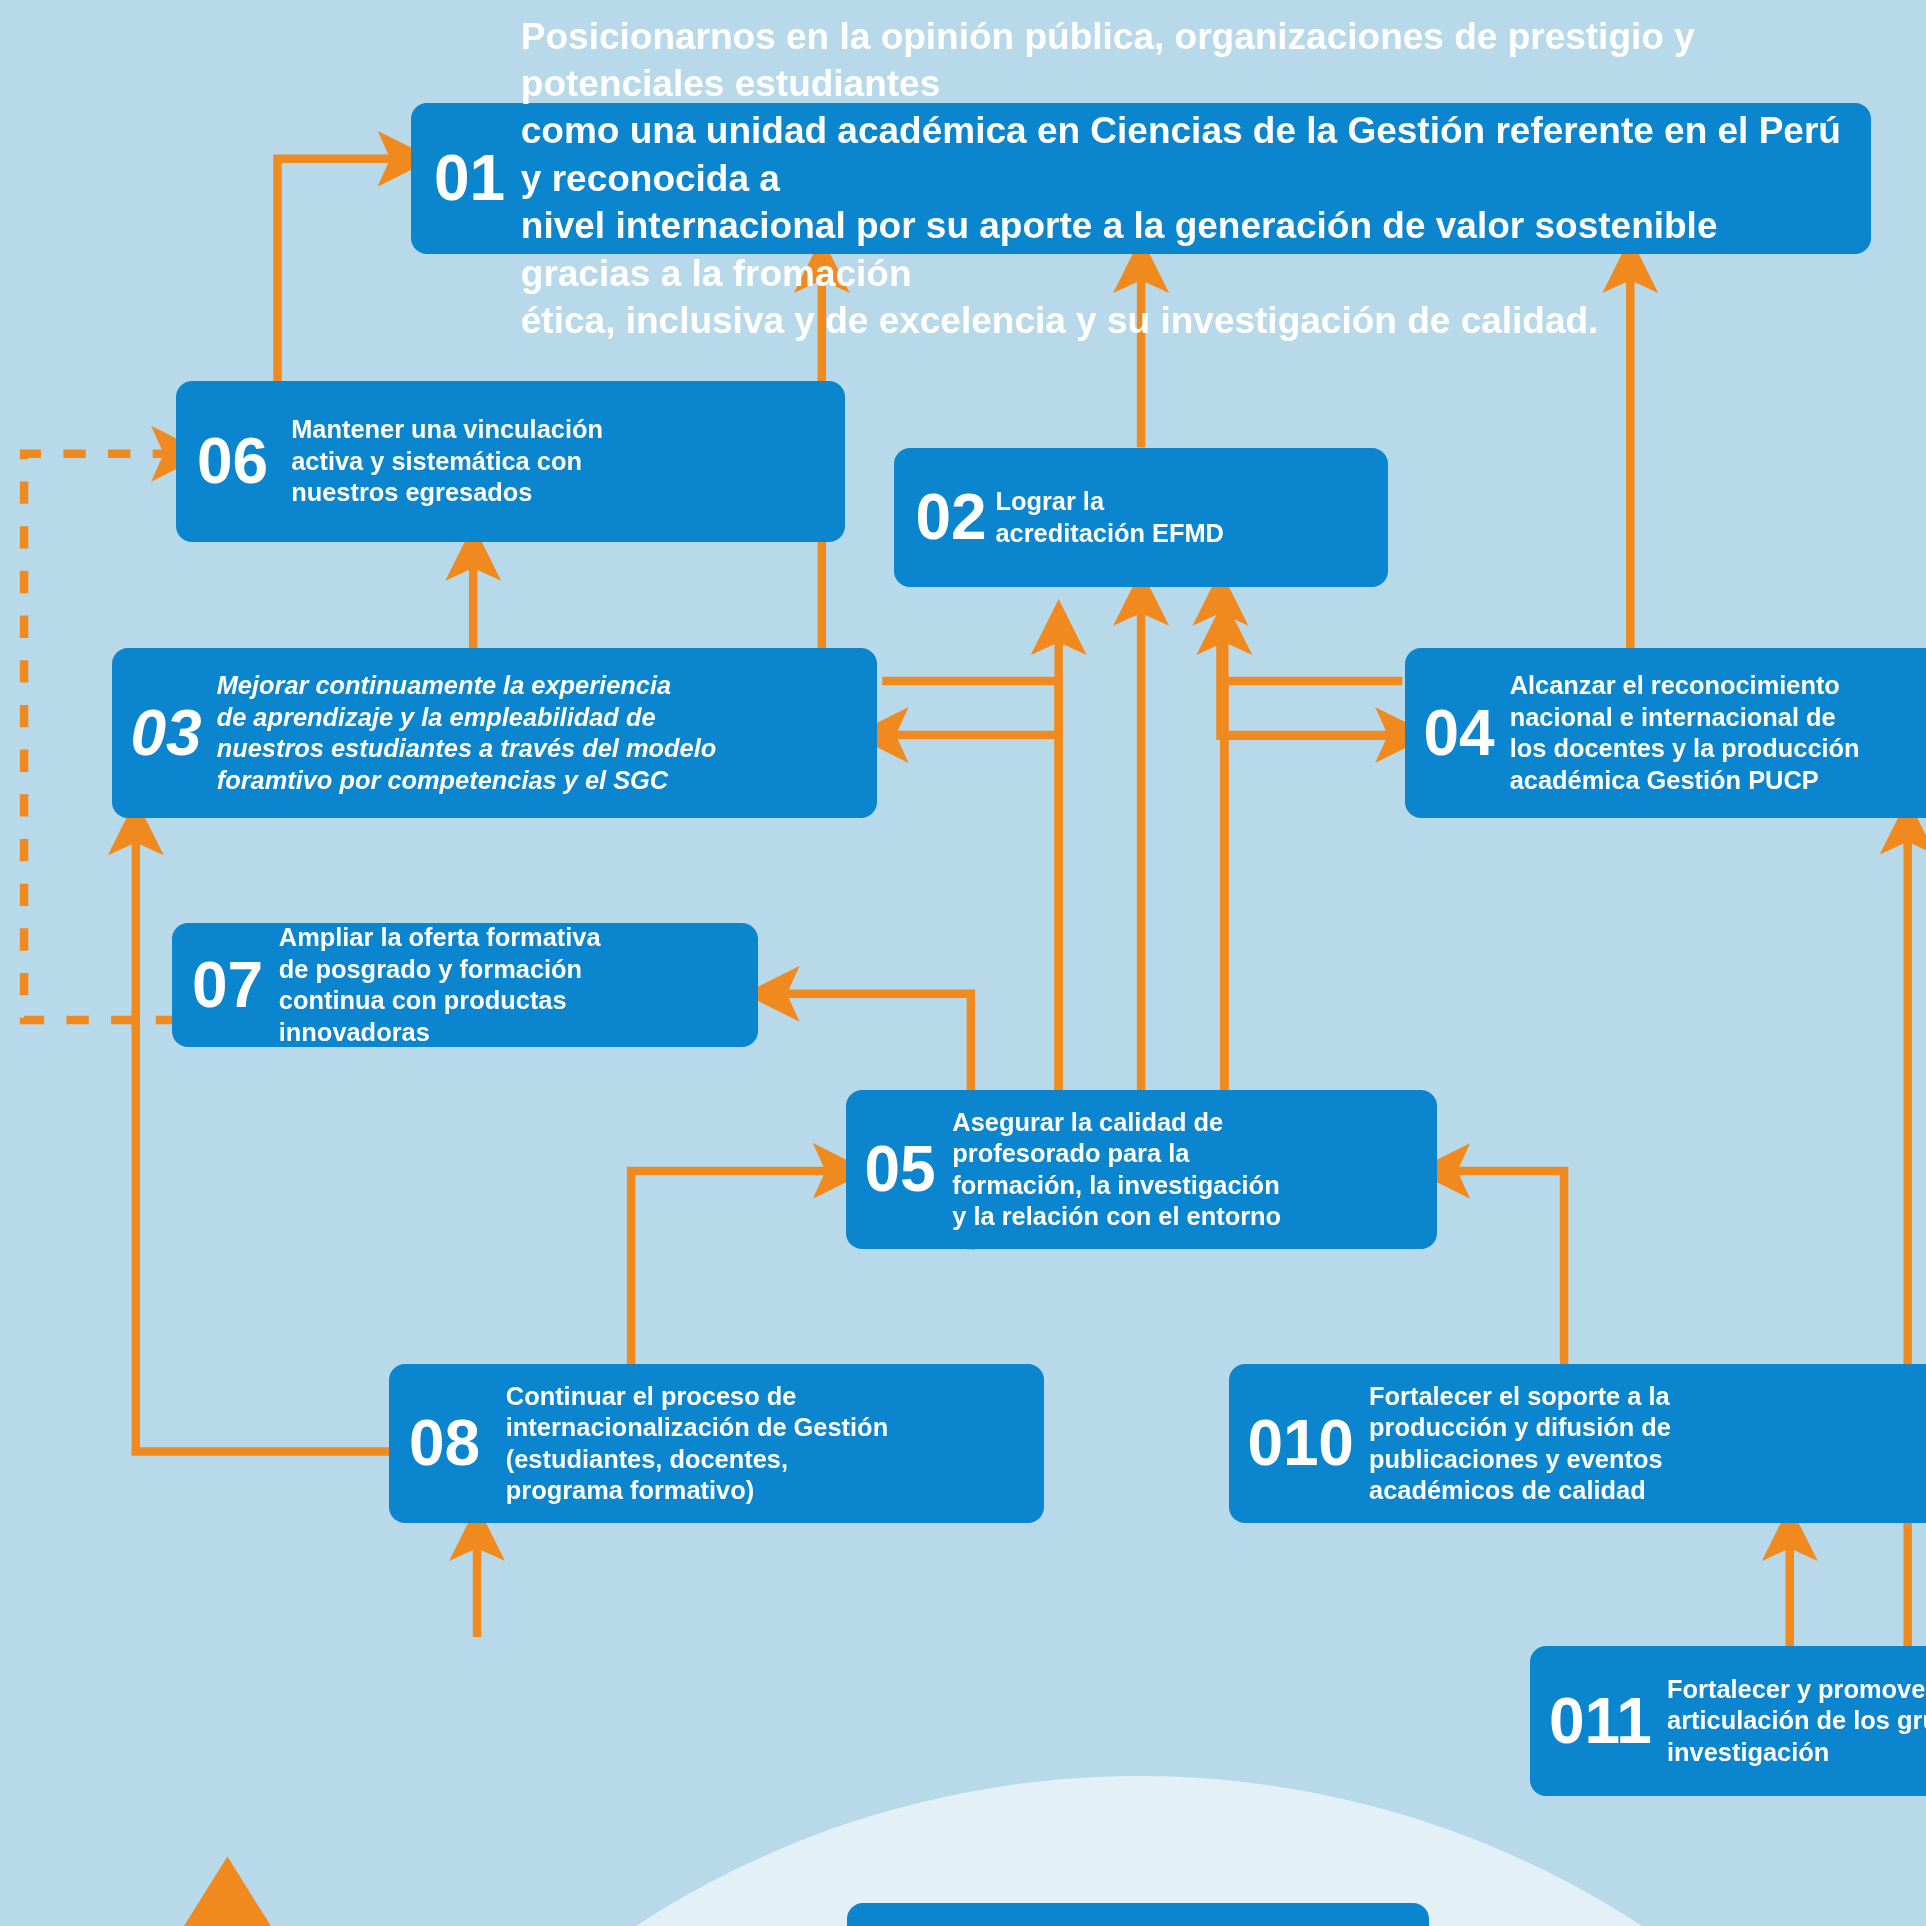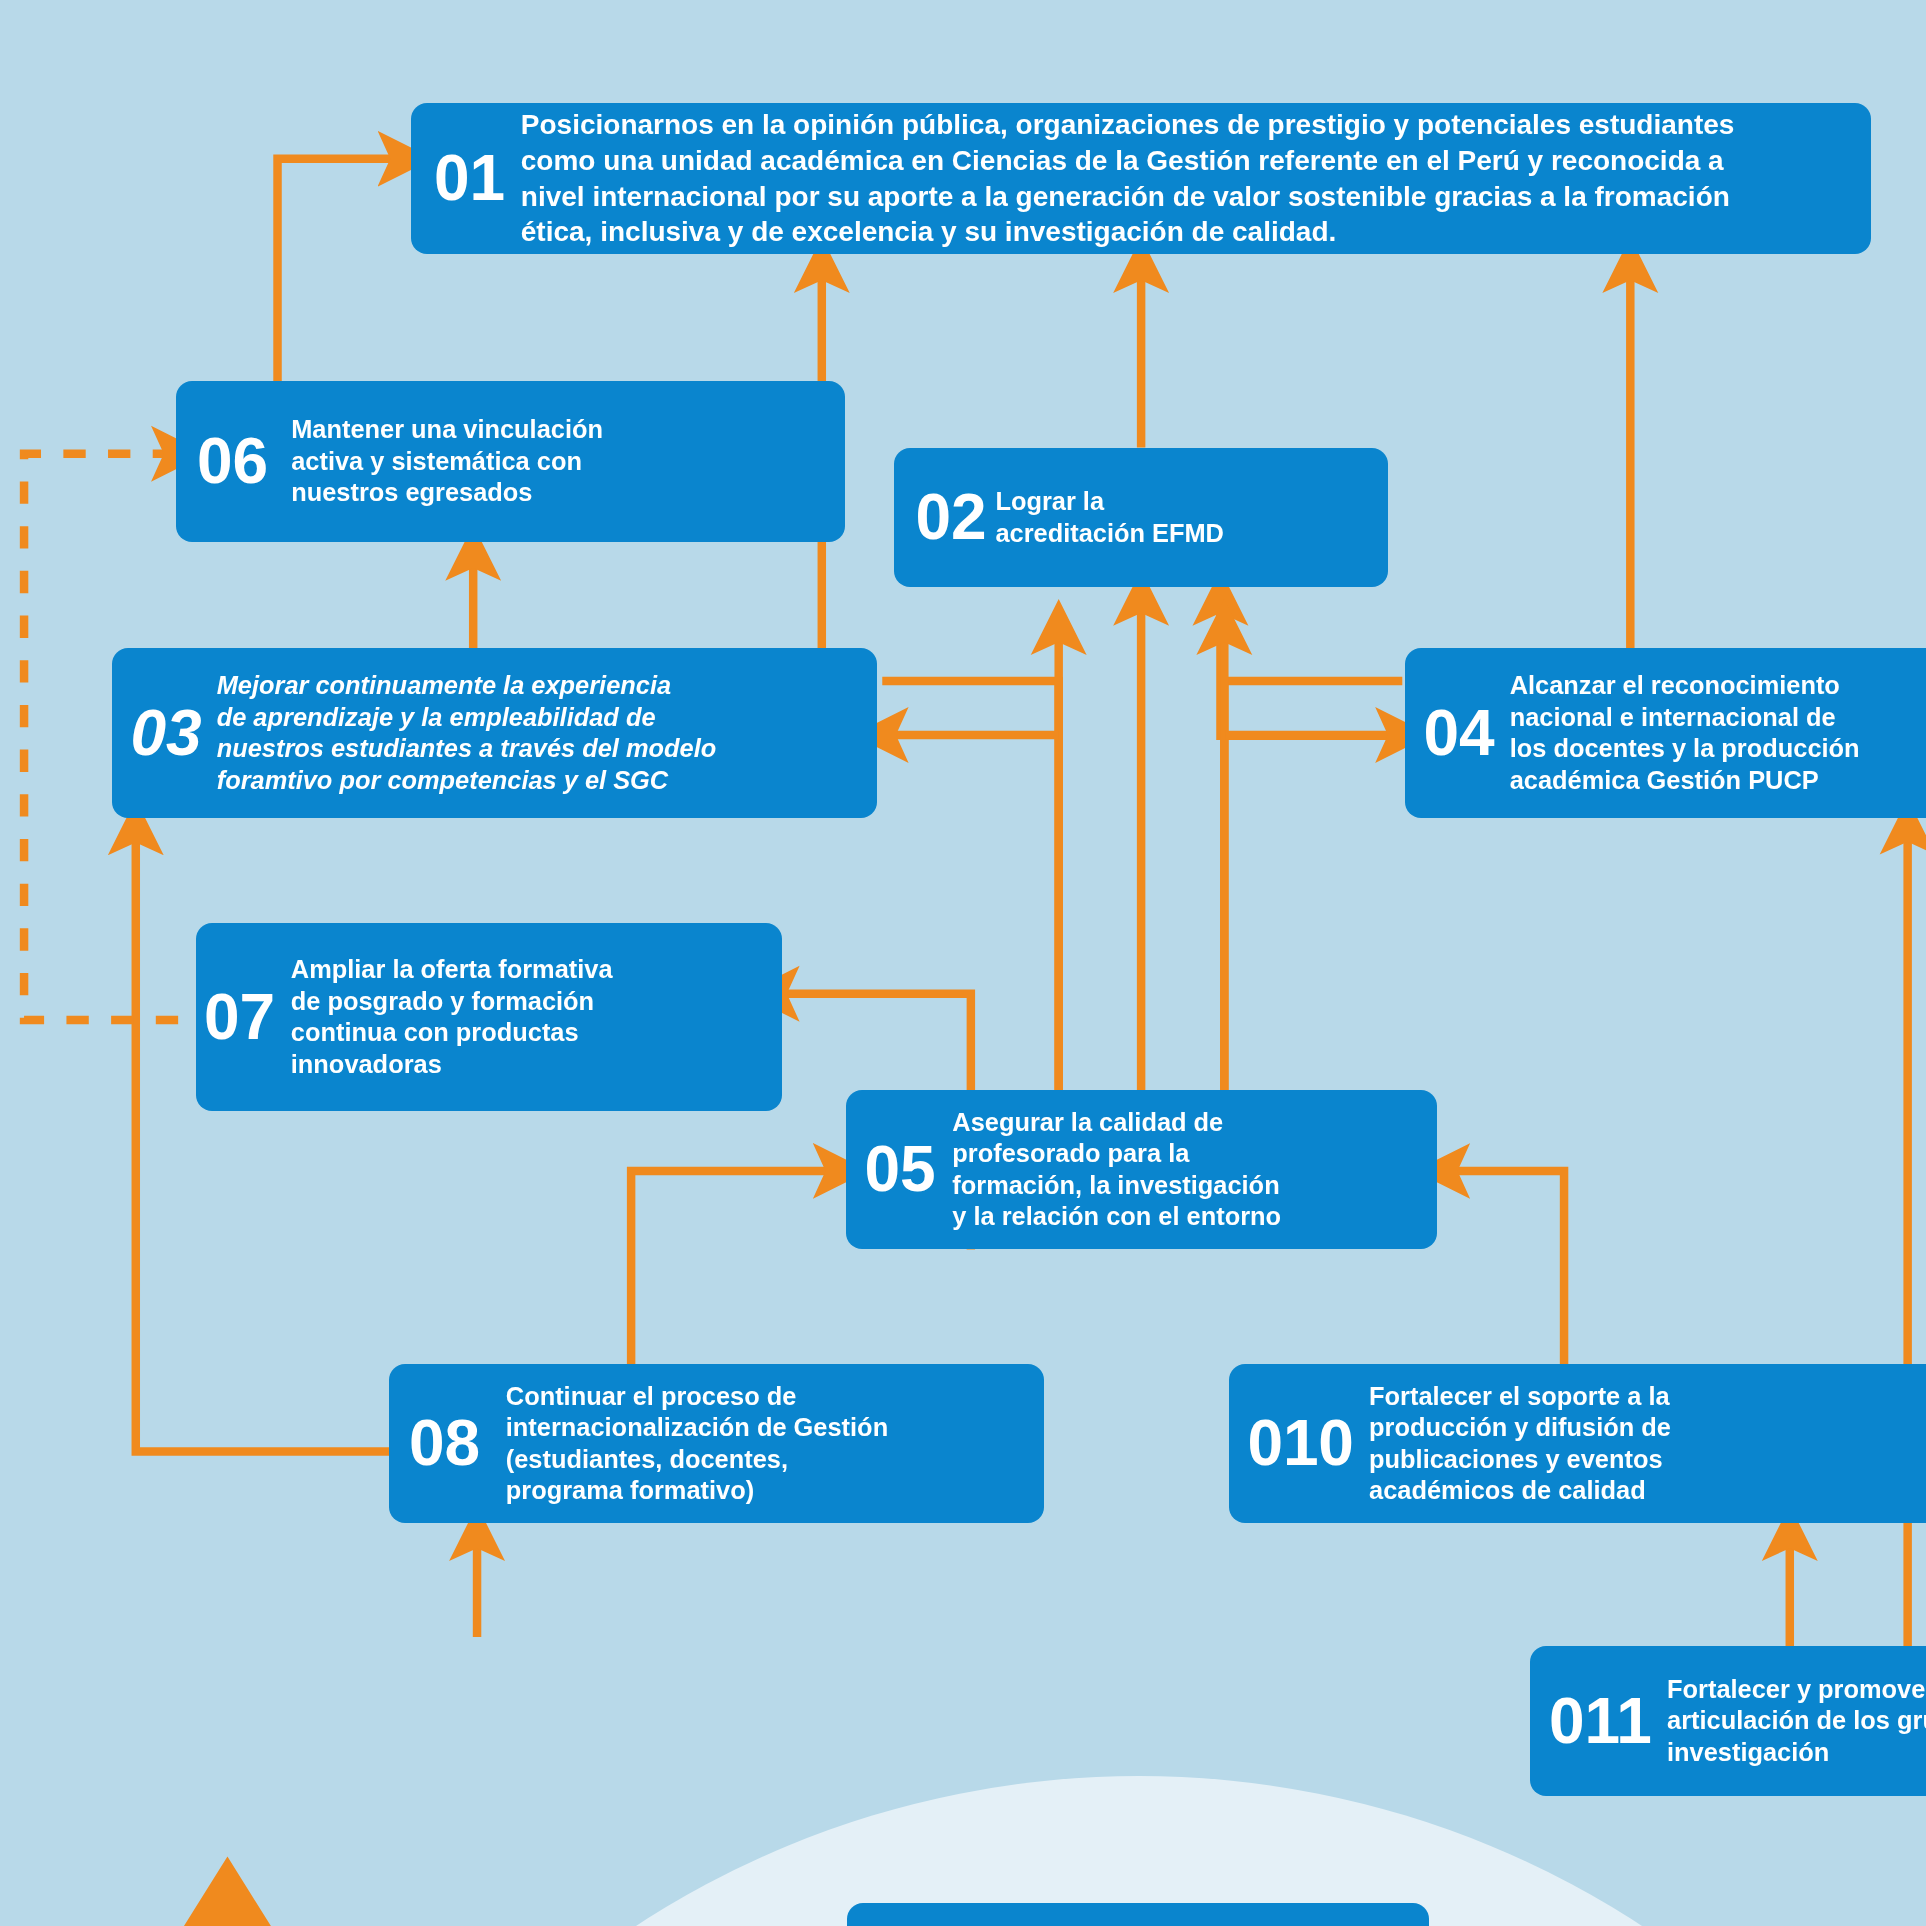--- a/index.html
+++ b/index.html
@@ -47,39 +47,39 @@
   }
   .txt{
     font-weight:700;
     line-height:1.24;
     white-space:pre-line;
     flex:1 1 auto;
   }
   
   #b01{left:411px; top:103px; width:1460px; height:151px; padding:0 14px 0 23px;}
   #b01 .num{font-size:64px; margin-right:16px;}
-  #b01 .txt{font-size:28px; line-height:1.28;}
+  #b01 .txt{font-size:37px; line-height:1.28;}
 
   #b06{left:176px; top:381px; width:669px; height:161px; padding:0 11.6px 0 21px;gap:8px;}
   #b06 .num{font-size:64px; margin-right:15.4px;}
   #b06 .txt{font-size:25.4px;}
 
   #b02{left:894px; top:448px; width:494px; height:139px; padding:0 11.6px 0 21.6px;}
   #b02 .num{font-size:64px; margin-right:9px;}
   #b02 .txt{font-size:25.4px;}
 
   #b03{left:112px; top:648px; width:765px; height:170px; padding:0 9.2px 0 18.5px;font-style:italic;}
   #b03 .num{font-size:64px; margin-right:15.4px;}
   #b03 .txt{font-size:25.4px;}
 
   #b04{left:1405px; top:648px; width:653px; height:170px; padding:0 9.2px 0 18.5px;}
   #b04 .num{font-size:64px; margin-right:15.4px;}
   #b04 .txt{font-size:25.4px;}
 
-  #b07{left:196px; top:923px; width:586px; height:188px; padding:0 10px 0 8px;}
+  #b07{left:172px; top:923px; width:586px; height:124px; padding:0 10px 0 20px;}
   #b07 .num{font-size:64px; margin-right:16px;}
   #b07 .txt{font-size:25.4px;}
 
   #b05{left:846px; top:1090px; width:591px; height:159px; padding:0 10px 0 18.5px;}
   #b05 .num{font-size:64px; margin-right:17px;}
   #b05 .txt{font-size:25.4px; text-align:left;}
 
   #b08{left:389px; top:1364px; width:655px; height:159px; padding:0 10px 0 20px;}
   #b08 .num{font-size:64px; margin-right:26px;}
   #b08 .txt{font-size:25.4px;}

